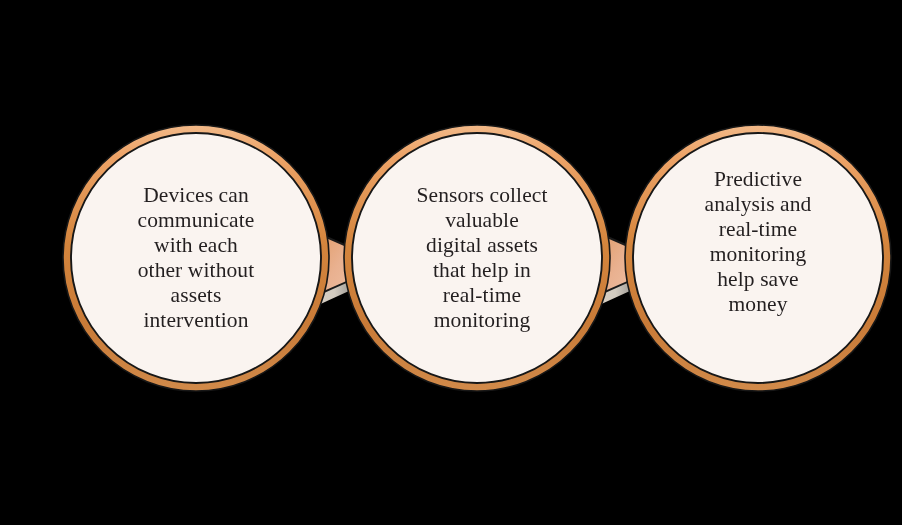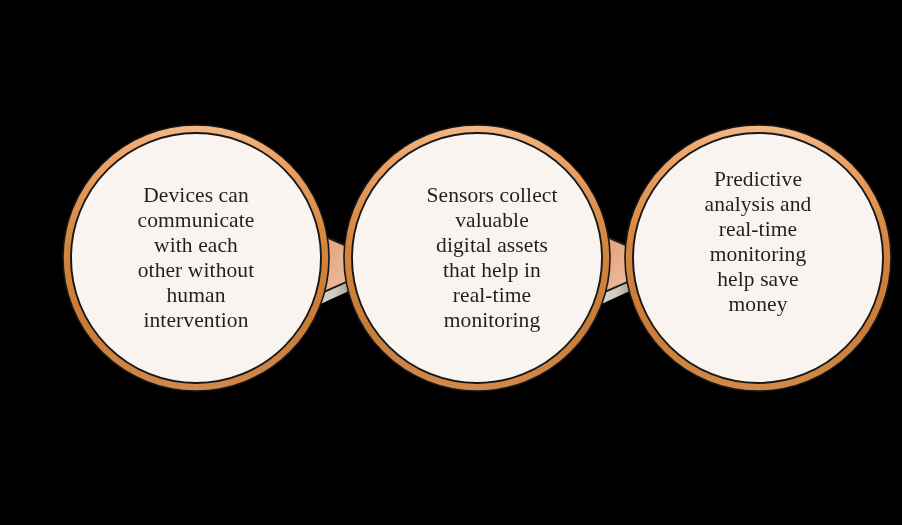--- a/index.html
+++ b/index.html
@@ -31,21 +31,21 @@
     text-align: center;
     color: #231f20;
     font-size: 21.5px;
     line-height: 1.16;
     font-family: "Liberation Serif", "DejaVu Serif", serif;
     letter-spacing: 0.1px;
     white-space: pre-line;
     pointer-events: none;
   }
   #text-0 { left: 102px; top: 160px; width: 188px; height: 196px; }
-  #text-1 { left: 398px; top: 160px; width: 188px; height: 196px; }
+  #text-1 { left: 388px; top: 160px; width: 188px; height: 196px; }
   #text-2 { left: 670px; top: 144px; width: 176px; height: 196px; }
 </style>
 </head>
 <body>
 
 <div id="stage">
 
   <svg id="svg-layer" viewBox="0 0 902 525">
     <defs>
 
@@ -105,21 +105,21 @@
       <circle cx="758" cy="258" r="133" fill="url(#ringGrad2)"></circle>
       <circle cx="758" cy="258" r="133" fill="none" stroke="#171717" stroke-width="1.6"></circle>
       <circle cx="758" cy="258" r="125" fill="#faf4f0" stroke="#171717" stroke-width="1.9"></circle>
     </g>
   </svg>
 
   <div class="node-text" id="text-0">Devices can
 communicate
 with each
 other without
-human
+assets
 intervention</div>
 
   <div class="node-text" id="text-1">Sensors collect
 valuable
 digital assets
 that help in
 real-time
 monitoring</div>
 
   <div class="node-text" id="text-2">Predictive

